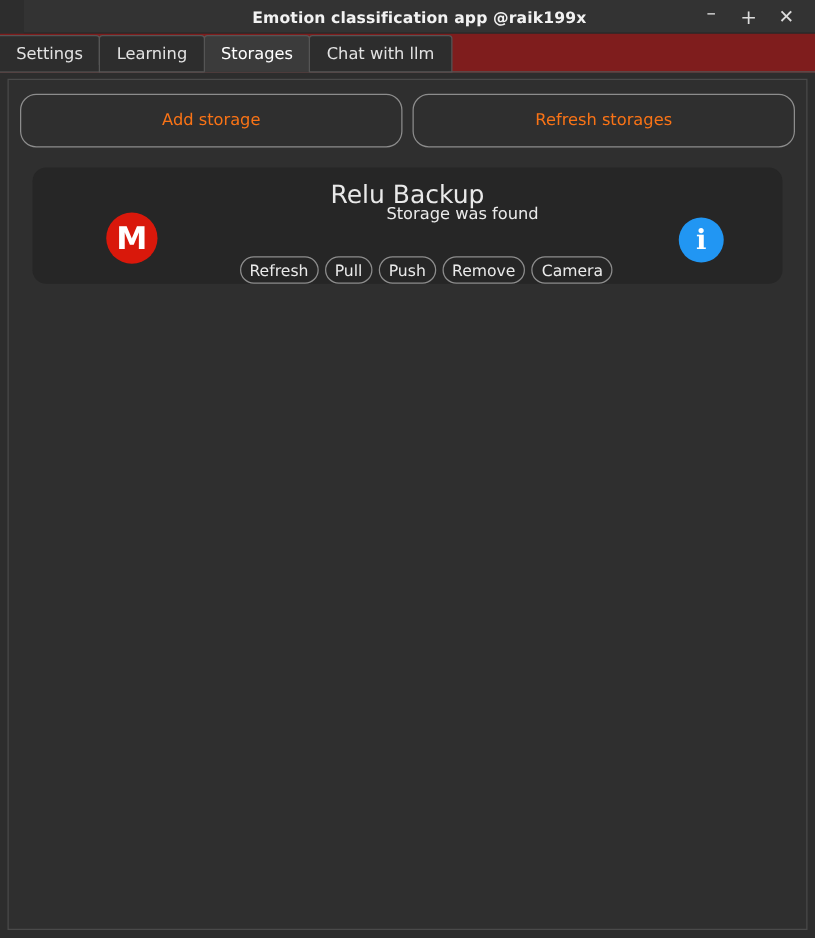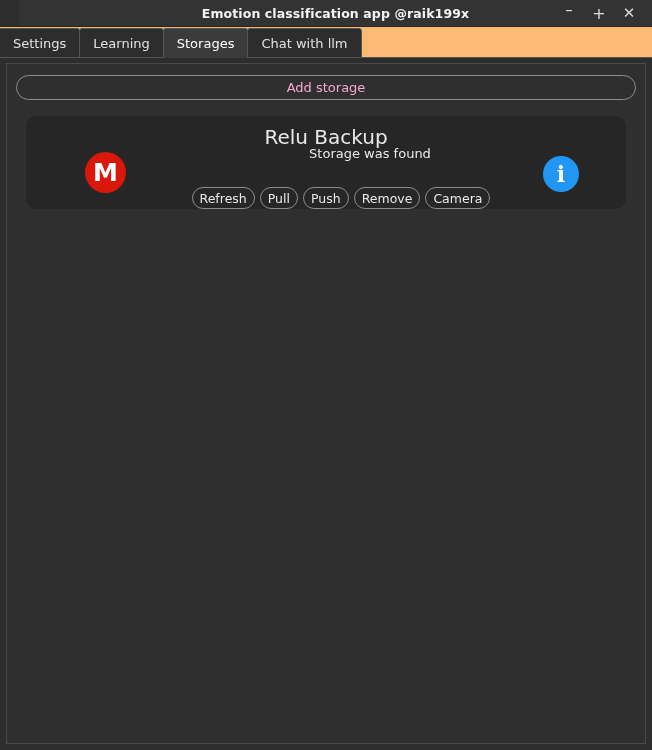--- a/index.html
+++ b/index.html
@@ -75,21 +75,21 @@
   }
   .win-btn.minimize { font-size: 15px; padding-bottom: 6px; }
   .win-btn.maximize { font-size: 16px; }
   .win-btn.close    { font-size: 15px; }
 
   
   .tabbar {
     position: relative;
     height: 31px;
     min-height: 31px;
-    background: #fdba74;
+    background: #7f1d1d;
     display: flex;
     align-items: flex-end;
     padding-left: 0px;
   }
   .tabbar::after {
     content: "";
     position: absolute;
     left: 0; right: 0; bottom: 0;
     height: 1px;
     background: #555555;
@@ -139,25 +139,25 @@
 
   
   .action-row {
     display: flex;
     gap: 8px;
     margin-bottom: 16px;
   }
 
   .pill-btn {
     flex: 1;
-    height: 25px;
+    height: 43px;
     border-radius: 13px;
     border: 1px solid #8d8d8d;
     background: transparent;
-    color: #f9a8d4;
+    color: #f97316;
     font-size: 13px;
     font-family: "DejaVu Sans", "Liberation Sans", sans-serif;
     display: flex;
     align-items: center;
     justify-content: center;
     cursor: pointer;
   }
 
   
   .storage-card {
@@ -280,20 +280,21 @@
     <div class="tab">Settings</div>
     <div class="tab">Learning</div>
     <div class="tab active">Storages</div>
     <div class="tab">Chat with llm</div>
   </div>
 
   <div class="content">
 
     <div class="action-row">
       <button class="pill-btn">Add storage</button>
+      <button class="pill-btn">Refresh storages</button>
     </div>
 
     <div class="storage-card">
 
       <div class="card-title">Relu Backup</div>
 
       <div class="provider-logo">M</div>
 
       <div class="card-center">
         <div class="card-status">Storage was found</div>

